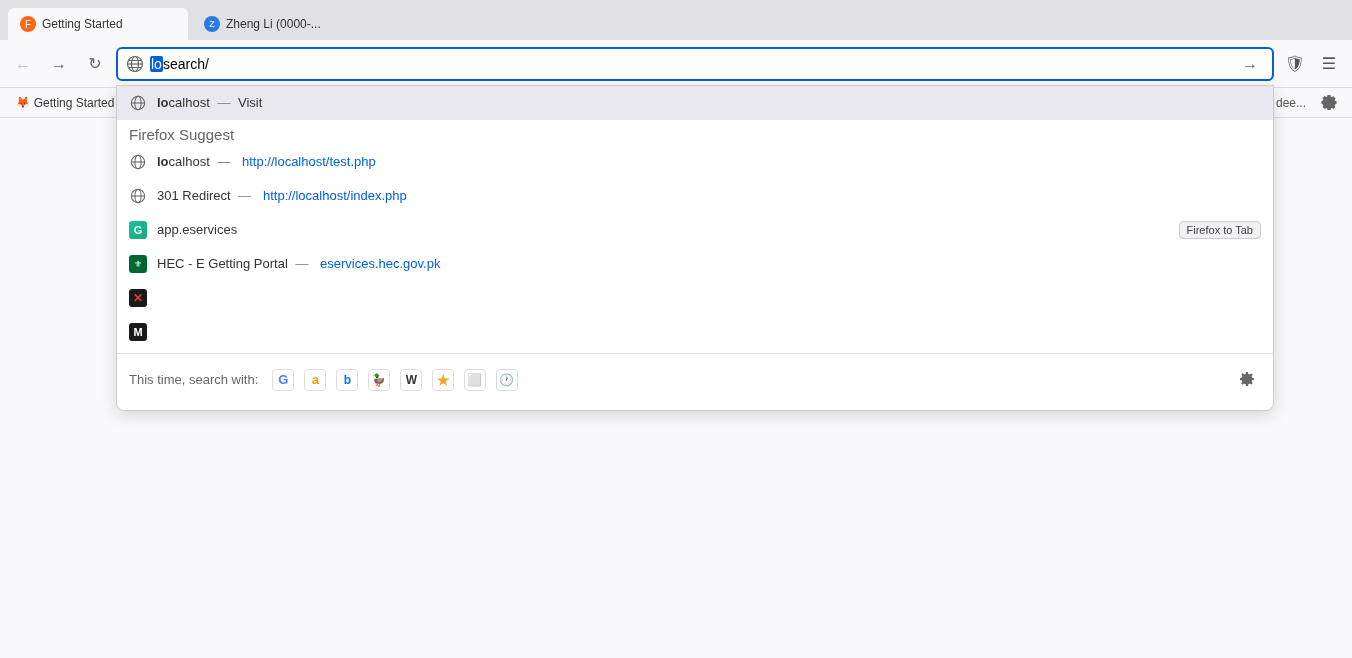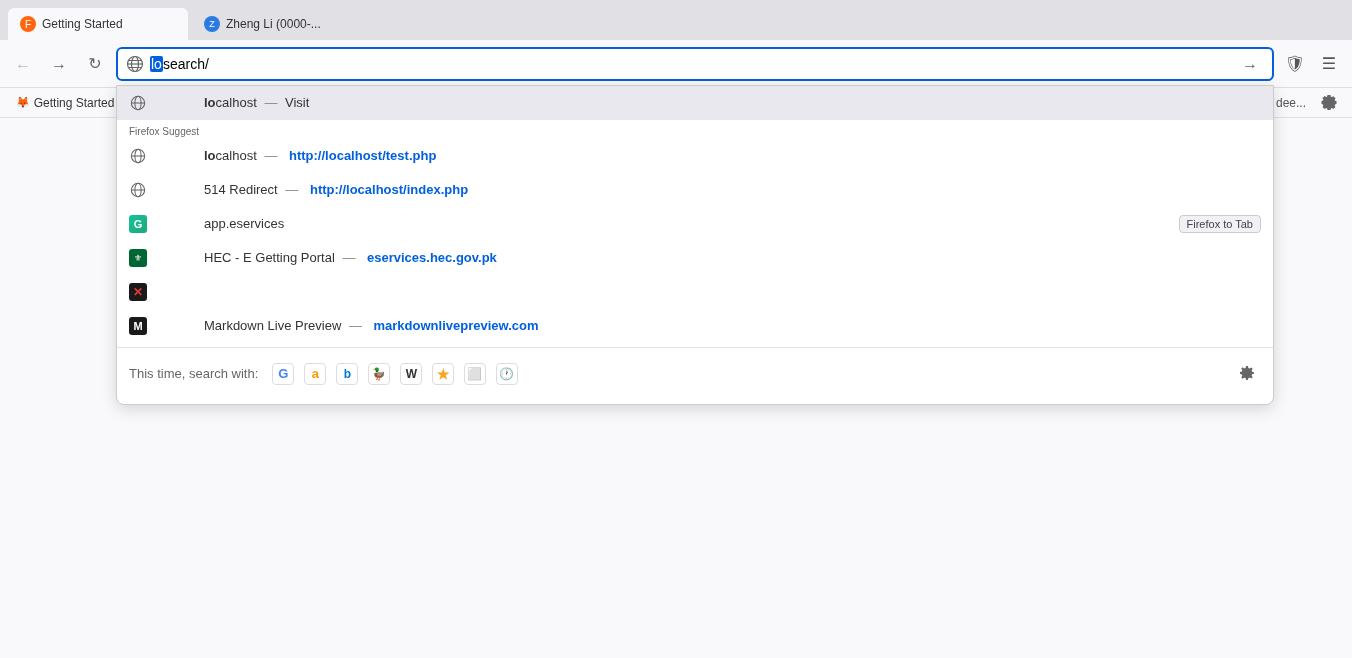--- a/index.html
+++ b/index.html
@@ -146,51 +146,49 @@
       align-items: center;
       justify-content: center;
       color: #555;
     }
 
     .dropdown-item-text {
       flex: 1;
       overflow: hidden;
       text-overflow: ellipsis;
       white-space: nowrap;
-      margin-left: 47px;
     }
 
     .dropdown-item-text .bold-part {
       font-weight: 600;
     }
 
     .dropdown-item-text .url-part {
       color: #0060df;
       margin-left: 4px;
-      font-weight: bold;
     }
 
     .dropdown-item-text .separator {
       color: #888;
       margin: 0 4px;
     }
 
     .switch-to-tab-badge {
       background: #f0f0f5;
       border: 1px solid #ccc;
       border-radius: 4px;
       padding: 2px 7px;
       font-size: 11px;
       color: #444;
       white-space: nowrap;
       flex-shrink: 0;
     }
 
     .firefox-suggest-label {
-      font-size: 10px;
+      font-size: 15px;
       color: #666;
       padding: 6px 12px 2px 12px;
     }
 
     .dropdown-divider {
       height: 1px;
       background: #e0e0e0;
       margin: 4px 0;
     }
 
@@ -407,21 +405,21 @@
 
         <div class="dropdown-item">
           <div class="dropdown-item-icon">
             <svg width="16" height="16" viewBox="0 0 18 18" fill="none">
               <circle cx="9" cy="9" r="7.5" stroke="#666" stroke-width="1.2"></circle>
               <ellipse cx="9" cy="9" rx="3.5" ry="7.5" stroke="#666" stroke-width="1.2"></ellipse>
               <line x1="1.5" y1="9" x2="16.5" y2="9" stroke="#666" stroke-width="1.2"></line>
             </svg>
           </div>
           <div class="dropdown-item-text">
-            <span>514 Redirect</span><span class="separator"> — </span><span class="url-part">http://localhost/index.php</span>
+            <span>301 Redirect</span><span class="separator"> — </span><span class="url-part">http://localhost/index.php</span>
           </div>
         </div>
 
 
         <div class="dropdown-item">
           <div class="dropdown-item-icon">
 
             <div style="width:18px;height:18px;border-radius:3px;background:linear-gradient(135deg,#15c39a,#1ba87c);display:flex;align-items:center;justify-content:center;color:white;font-weight:900;font-size:11px;">G</div>
           </div>
           <div class="dropdown-item-text">
@@ -441,23 +439,20 @@
 
         <div class="dropdown-item">
           <div class="dropdown-item-icon">
             <div style="width:18px;height:18px;border-radius:3px;background:#1a1a1a;display:flex;align-items:center;justify-content:center;color:#e53935;font-weight:900;font-size:12px;">✕</div>
           </div>
         </div>
 
         <div class="dropdown-item">
           <div class="dropdown-item-icon">
             <div style="width:18px;height:18px;border-radius:3px;background:#1a1a1a;display:flex;align-items:center;justify-content:center;color:white;font-weight:900;font-size:11px;">M</div>
-          </div>
-          <div class="dropdown-item-text">
-            <span>Markdown Live Preview</span><span class="separator"> — </span><span class="url-part">markdownlivepreview.com</span>
           </div>
         </div>
 
         <div class="dropdown-divider"></div>
 
         <div class="search-with-row">
           <span class="search-with-label">This time, search with:</span>
 
           <div class="search-engine-icon" style="background:#fff;border:1px solid #ddd;border-radius:4px;">
             <span style="font-weight:900;font-size:13px;color:#4285f4;">G</span>

